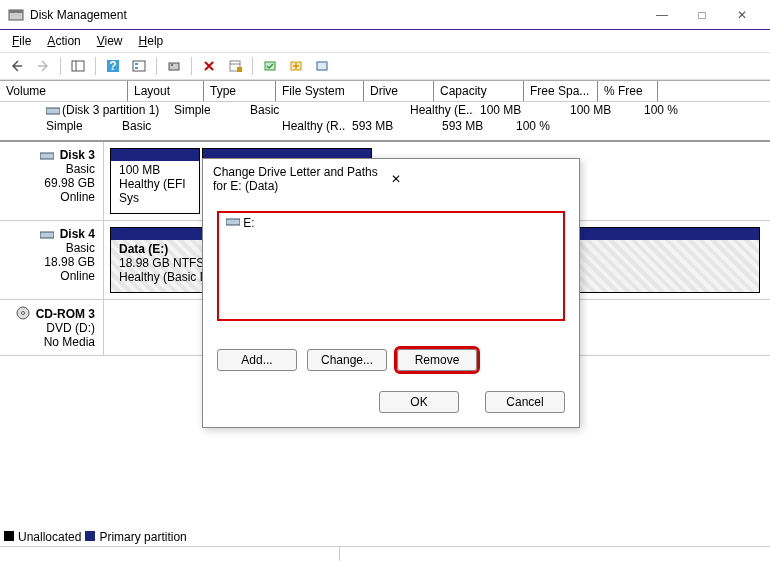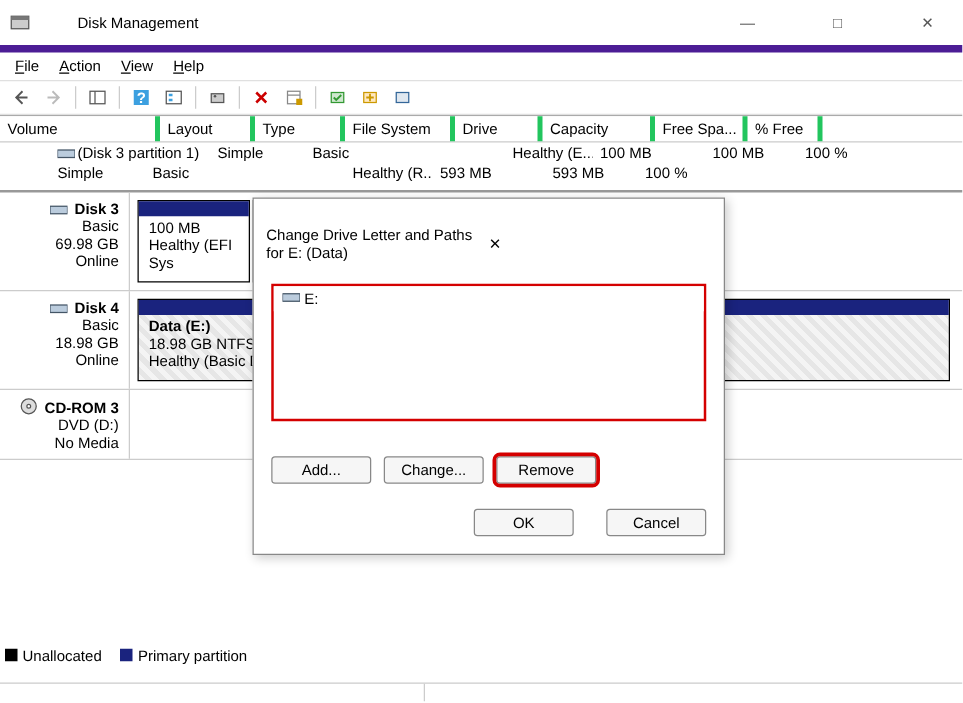--- a/index.html
+++ b/index.html
@@ -1,63 +1,63 @@
 <!DOCTYPE html>
 <html><head>
 <meta charset="utf-8">
 <style>
 * { box-sizing: border-box; margin: 0; padding: 0; font-family: "Segoe UI", Tahoma, sans-serif; font-size: 12px; }
 body { background: #fff; width: 770px; height: 562px; overflow: hidden; position: relative; }
 
 
-.titlebar { height: 42px; display: flex; align-items: center; padding: 0 8px; border-bottom: 6px solid #4c1d95; gap: 32px; }
+.titlebar { height: 30px; display: flex; align-items: center; padding: 0 8px; border-bottom: 1px solid #4c1d95; }
 .titlebar .icon { width: 16px; height: 16px; margin-right: 6px; }
 .titlebar .title { flex: 1; font-size: 12px; }
 .titlebar .winbtn { width: 40px; height: 28px; display: flex; align-items: center; justify-content: center; color: #555; }
 
 
 .menubar { height: 22px; display: flex; align-items: center; padding: 0 6px; gap: 4px; }
 .menubar span { padding: 2px 6px; }
 .menubar span u { text-decoration: underline; }
 
 
 .toolbar { height: 28px; display: flex; align-items: center; padding: 0 6px; gap: 4px; border-top: 1px solid #e0e0e0; border-bottom: 1px solid #e0e0e0; }
 .toolbar .tbtn { width: 22px; height: 22px; display: flex; align-items: center; justify-content: center; border: 1px solid transparent; }
 .toolbar .sep { width: 1px; height: 18px; background: #ccc; margin: 0 2px; }
 
 
 .volist { border-top: 1px solid #aaa; }
 .volhead { display: flex; border-bottom: 1px solid #ccc; background: #fff; }
-.volhead div { padding: 3px 6px; border-right: 4px solid #22c55e; white-space: nowrap; overflow: hidden; }
+.volhead div { padding: 3px 6px; border-right: 1px solid #22c55e; white-space: nowrap; overflow: hidden; }
 .volrow { display: flex; margin-left: 40px; }
 .volrow div { padding: 1px 6px; white-space: nowrap; overflow: hidden; }
 .c-vol{width:128px} .c-lay{width:76px} .c-typ{width:72px} .c-fs{width:88px} .c-sta{width:70px} .c-cap{width:90px} .c-fre{width:74px} .c-pct{width:60px}
 
 
 .diskarea { border-top: 2px solid #999; margin-top: 6px; height: 340px; overflow: hidden; position: relative; }
 .diskrow { display: flex; border-bottom: 1px solid #ccc; }
 .diskinfo { width: 104px; padding: 6px 8px; border-right: 1px solid #ccc; text-align: right; }
 .diskinfo .dname { font-weight: bold; }
 .diskparts { flex: 1; display: flex; padding: 6px 4px 6px 6px; gap: 2px; }
 .part { border: 1px solid #000; position: relative; padding: 14px 8px 8px 8px; min-height: 58px; }
 .part .stripe { position: absolute; top: 0; left: 0; right: 0; height: 12px; background: #1a237e; }
 .part.hatch { background: repeating-linear-gradient(45deg, #f4f4f4 0 4px, #e6e6e6 4px 8px); }
 .part .pname { font-weight: bold; }
 .diskinfo svg, .volrow svg { vertical-align: -2px; margin-right: 2px; }
 
 
-.legend { position: absolute; bottom: 30px; left: 4px; display: flex; gap: 15px; align-items: center; }
+.legend { position: absolute; bottom: 18px; left: 4px; display: flex; gap: 4px; align-items: center; }
 .legend .sw { width: 10px; height: 10px; display: inline-block; margin-right: 4px; }
 .statusbar { position: absolute; bottom: 0; left: 0; right: 0; height: 16px; border-top: 1px solid #ccc; }
 .statusbar .seg { display:inline-block; height:14px; border-right:1px solid #ccc; width:340px; }
 
 
 .dialog { position: absolute; left: 202px; top: 158px; width: 378px; background: #fff; border: 1px solid #888; box-shadow: 2px 2px 8px rgba(0,0,0,.2); }
 .dialog .dtitle { display: flex; align-items: center; padding: 6px 10px; }
-.dialog .dtitle span { flex: 1; margin-top: 16px; }
+.dialog .dtitle span { flex: 1; }
 .dialog .dbody { padding: 6px 14px 14px 14px; }
 .dialog .listbox { border: 2px solid #d40000; height: 110px; margin-top: 6px; }
 .dialog .listitem { padding: 2px 6px; background: #fff; border: 1px solid transparent; }
 .dialog .btnrow { display: flex; gap: 10px; margin-top: 28px; }
 .dialog button { padding: 3px 0; width: 80px; border: 1px solid #888; border-radius: 3px; background: #f6f6f6; }
 .dialog button.hl { outline: 3px solid #d40000; outline-offset: 0; }
 .dialog .okrow { display: flex; justify-content: flex-end; gap: 26px; margin-top: 20px; }
 </style>
 </head>
 <body>

